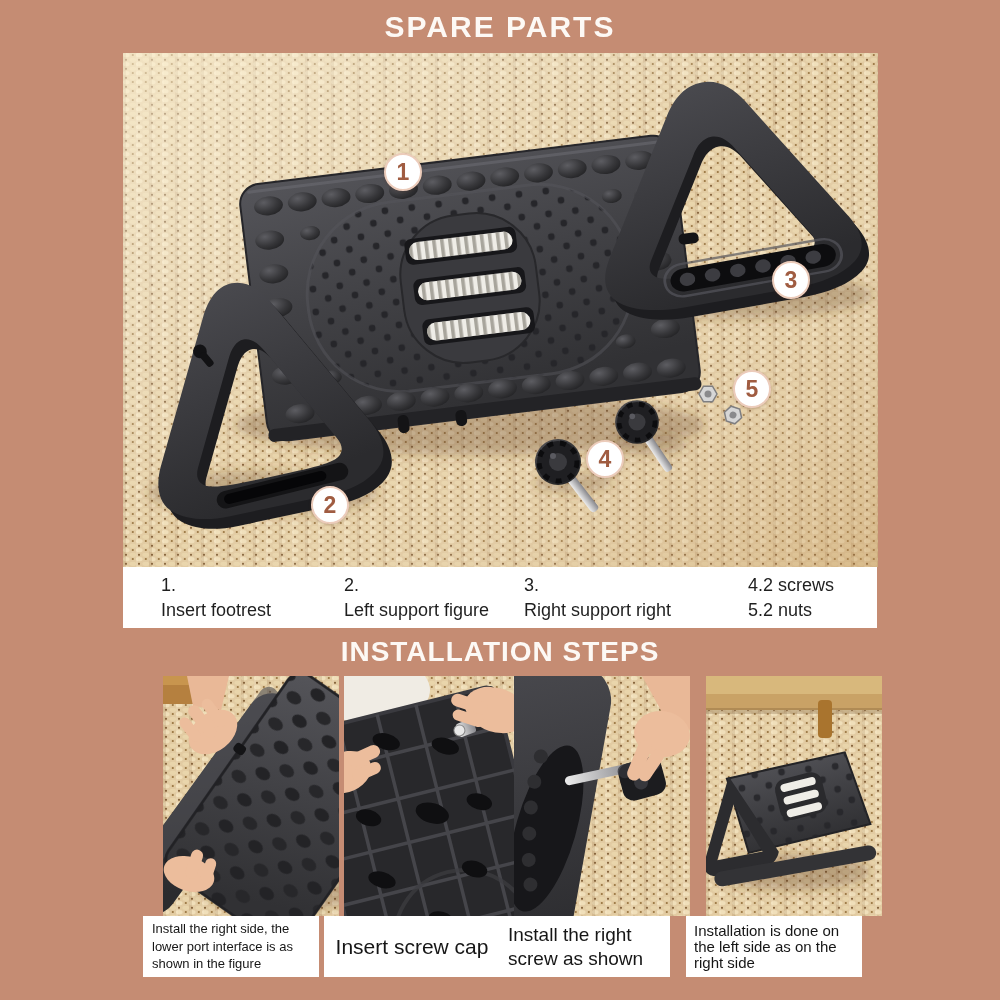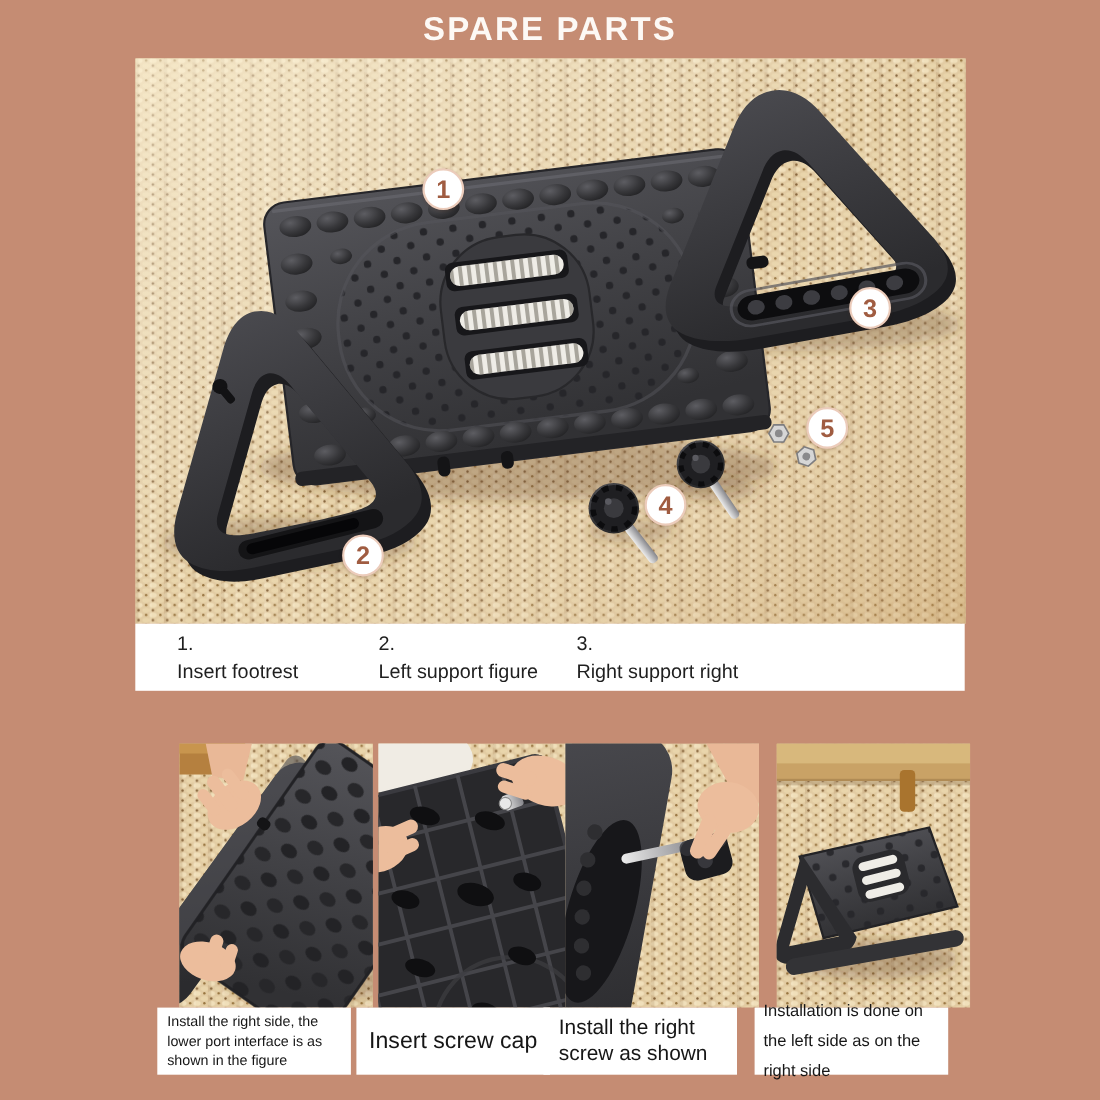--- a/index.html
+++ b/index.html
@@ -22,21 +22,21 @@
   .parts-strip{position:absolute;left:123px;top:567px;width:754px;height:61px;background:#ffffff;}
   .part-col{position:absolute;top:6px;color:#1f1f1f;font-size:18px;line-height:25px;white-space:nowrap;}
 
   .step{position:absolute;top:676px;width:176px;height:301px;margin:0;padding-left:20px;}
   .step svg{display:block;width:176px;height:240px;}
   .caption{position:absolute;left:0;top:240px;width:176px;height:61px;background:#ffffff;
            box-sizing:border-box;color:#161616;display:flex;align-items:center;}
   .cap-s {font-size:13px;line-height:17.5px;padding:0 9px;}
   .cap-xl{font-size:21px;justify-content:center;padding:0 4px;}
   .cap-l {font-size:19px;line-height:24px;padding:0 6px 0 14px;}
-  .cap-m {font-size:15px;line-height:27px;padding:0 8px;}
+  .cap-m {font-size:15px;line-height:16px;padding:0 8px;}
 </style>
 </head>
 <body>
 
 <div class="page">
 
   <header class="banner banner-1">
     <h1 class="banner-title" style="margin:0">SPARE PARTS</h1>
   </header>
 
@@ -241,22 +241,29 @@
       <div>Insert footrest</div>
     </div>
     <div class="part-col" style="left:221px">
       <div>2.</div>
       <div>Left support figure</div>
     </div>
     <div class="part-col" style="left:401px">
       <div>3.</div>
       <div>Right support right</div>
     </div>
+    <div class="part-col" style="left:625px">
+      <div>4.2 screws</div>
+      <div>5.2 nuts</div>
+    </div>
   </div>
 
+  <header class="banner banner-2">
+    <h2 class="banner-title" style="margin:0">INSTALLATION STEPS</h2>
+  </header>
 
   <figure class="step" style="left:143px">
     <svg viewBox="0 0 176 240">
       <rect width="176" height="240" fill="#e6d0a9"></rect>
       <rect width="176" height="240" fill="url(#pWeave)"></rect>
       <rect width="176" height="240" fill="url(#pRidge)"></rect>
       <path d="M0 0 H60 L40 28 H0 Z" fill="#b5803f"></path>
       <path d="M0 0 H60 L54 9 H0 Z" fill="#c8954e"></path>
       <ellipse cx="120" cy="215" rx="80" ry="20" fill="rgba(90,55,30,0.3)" filter="url(#soft)"></ellipse>
       <g transform="translate(46,132) rotate(36)">

